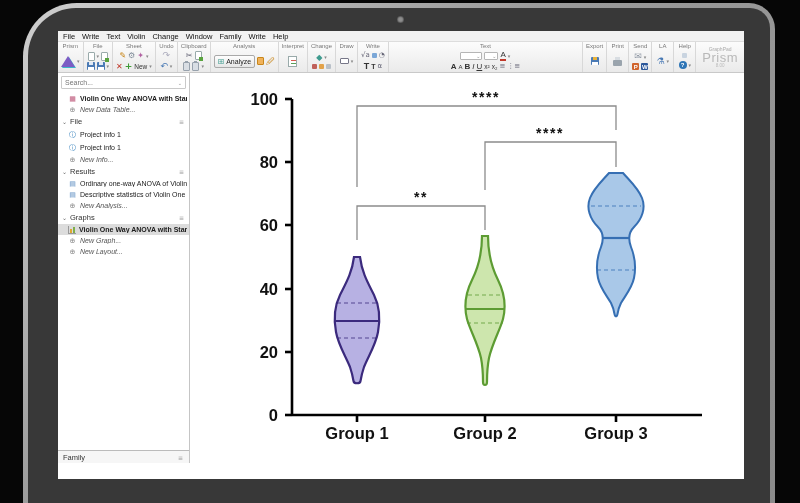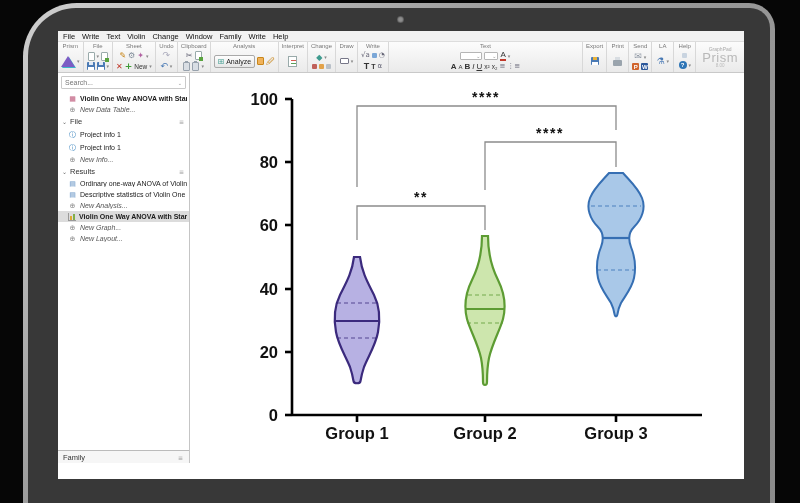--- a/index.html
+++ b/index.html
@@ -405,20 +405,25 @@
       </div>
       <div class="tree-item">
         <span class="t-ico result">▤</span>
         <span class="tree-label">Descriptive statistics of Violin One Way AN...</span>
       </div>
       <div class="tree-item">
         <span class="t-ico new">⊕</span>
         <span class="tree-label italic">New Analysis...</span>
       </div>
 
+      <div class="sec-hdr">
+        <span class="sec-chev">⌄</span>
+        <span class="sec-name">Graphs</span>
+        <span class="sec-menu">≡</span>
+      </div>
       <div class="tree-item selected">
         <span class="icon-graph"></span>
         <span class="tree-label bold">Violin One Way ANOVA with Stars</span>
       </div>
       <div class="tree-item">
         <span class="t-ico new">⊕</span>
         <span class="tree-label italic">New Graph...</span>
       </div>
 
       <div class="tree-item">

